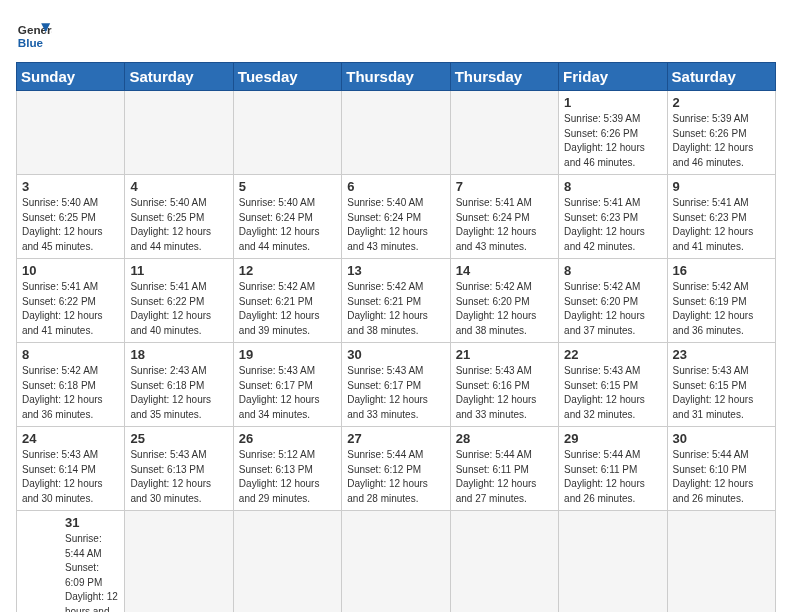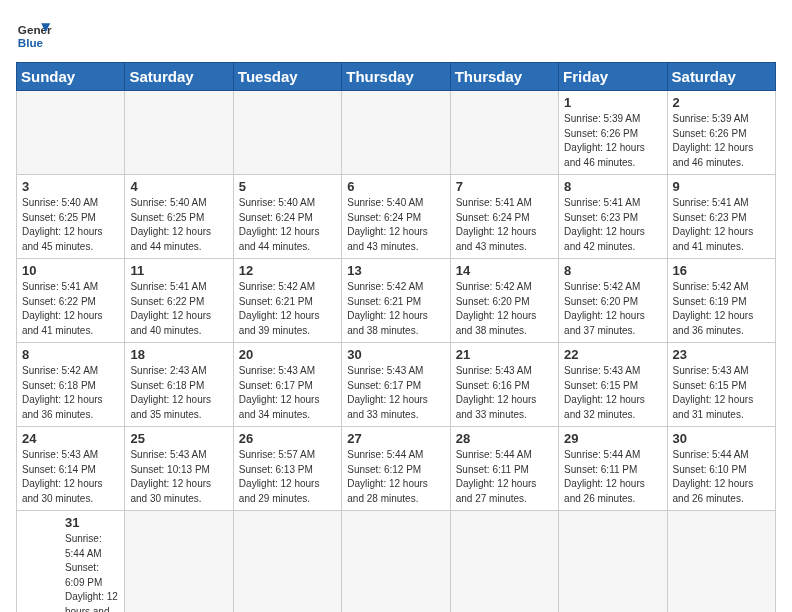--- a/index.html
+++ b/index.html
@@ -225,21 +225,21 @@
 Sunset: 6:18 PM
 Daylight: 12 hours and 36 minutes.</div>
         </td>
         <td>
           <div class="day-number">18</div>
           <div class="day-info">Sunrise: 2:43 AM
 Sunset: 6:18 PM
 Daylight: 12 hours and 35 minutes.</div>
         </td>
         <td>
-          <div class="day-number">20</div>
+          <div class="day-number">19</div>
           <div class="day-info">Sunrise: 5:43 AM
 Sunset: 6:17 PM
 Daylight: 12 hours and 34 minutes.</div>
         </td>
         <td>
           <div class="day-number">30</div>
           <div class="day-info">Sunrise: 5:43 AM
 Sunset: 6:17 PM
 Daylight: 12 hours and 33 minutes.</div>
         </td>
@@ -265,26 +265,26 @@
       <tr>
         <td>
           <div class="day-number">24</div>
           <div class="day-info">Sunrise: 5:43 AM
 Sunset: 6:14 PM
 Daylight: 12 hours and 30 minutes.</div>
         </td>
         <td>
           <div class="day-number">25</div>
           <div class="day-info">Sunrise: 5:43 AM
-Sunset: 10:13 PM
+Sunset: 6:13 PM
 Daylight: 12 hours and 30 minutes.</div>
         </td>
         <td>
           <div class="day-number">26</div>
-          <div class="day-info">Sunrise: 5:57 AM
+          <div class="day-info">Sunrise: 5:12 AM
 Sunset: 6:13 PM
 Daylight: 12 hours and 29 minutes.</div>
         </td>
         <td>
           <div class="day-number">27</div>
           <div class="day-info">Sunrise: 5:44 AM
 Sunset: 6:12 PM
 Daylight: 12 hours and 28 minutes.</div>
         </td>
         <td>

